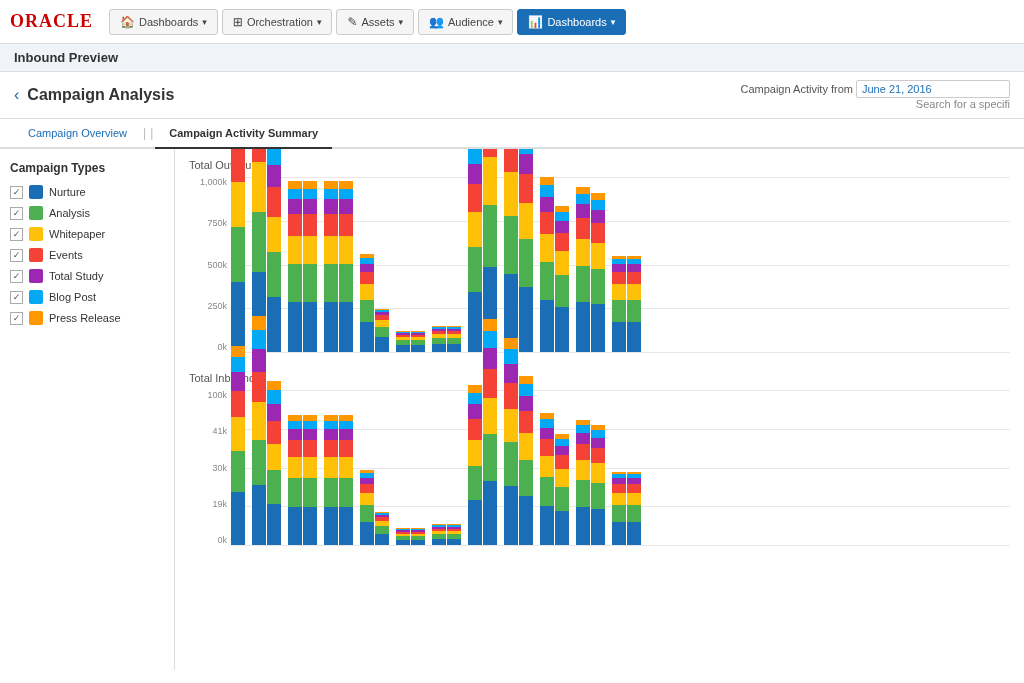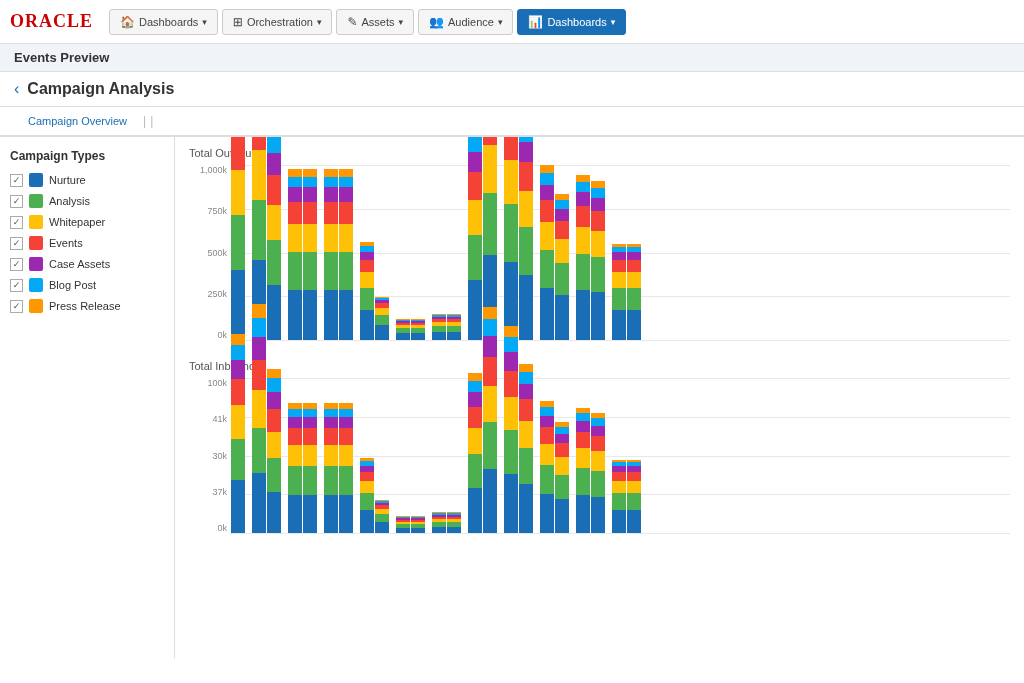--- a/index.html
+++ b/index.html
@@ -103,34 +103,42 @@
     <span class="arrow">▾</span>
   </div>
   <div class="nav-btn active">
     <span class="icon">📊</span>
     <span>Dashboards</span>
     <span class="arrow">▾</span>
   </div>
 </div>
 
 <div id="page-header">
-  <span>Events Preview</span>
+  <span>Inbound Preview</span>
 </div>
 
 <div id="campaign-header">
   <div class="back-row">
     <span class="back-arrow">‹</span>
     <h2>Campaign Analysis</h2>
   </div>
+  <div style="text-align:right;">
+    <div class="date-filter">
+      <span>Campaign Activity from</span>
+      <input type="text" value="June 21, 2016" style="">
+    </div>
+    <div class="search-hint">Search for a specifi</div>
+  </div>
 </div>
 
 <div id="tabs">
   <div class="tab">Campaign Overview</div>
   <span class="tab-sep">|</span>
   <span class="tab-sep">|</span>
+  <div class="tab active">Campaign Activity Summary</div>
 </div>
 
 <div id="main-content">
 
   <div id="sidebar">
     <h3>Campaign Types</h3>
 
     <div id="legend-items">
         <div class="legend-item">
     <div class="cb">✓</div>
@@ -148,21 +156,21 @@
     <span>Whitepaper</span>
   </div>
         <div class="legend-item">
     <div class="cb">✓</div>
     <div class="swatch" style="background:#f44336"></div>
     <span>Events</span>
   </div>
         <div class="legend-item">
     <div class="cb">✓</div>
     <div class="swatch" style="background:#9c27b0"></div>
-    <span>Case Assets</span>
+    <span>Total Study</span>
   </div>
         <div class="legend-item">
     <div class="cb">✓</div>
     <div class="swatch" style="background:#03a9f4"></div>
     <span>Blog Post</span>
   </div>
         <div class="legend-item">
     <div class="cb">✓</div>
     <div class="swatch" style="background:#ff9800"></div>
     <span>Press Release</span>
@@ -410,21 +418,21 @@
             </div>
         </div>
       </div>
     </div>
 
     <div class="chart-section">
       <div class="chart-title">Total Inbound</div>
       <div style="display:flex; align-items:flex-end;">
         <div class="chart-y-axis" id="inbound-y-axis" style="height: 155px; display: flex; flex-direction: column-reverse; justify-content: space-between; width: 38px; margin-right: 4px; text-align: right;">
             <span style="font-size: 9px; color: rgb(136, 136, 136); display: block;">0k</span>
-            <span style="font-size: 9px; color: rgb(136, 136, 136); display: block;">37k</span>
+            <span style="font-size: 9px; color: rgb(136, 136, 136); display: block;">19k</span>
             <span style="font-size: 9px; color: rgb(136, 136, 136); display: block;">30k</span>
             <span style="font-size: 9px; color: rgb(136, 136, 136); display: block;">41k</span>
             <span style="font-size: 9px; color: rgb(136, 136, 136); display: block;">100k</span>
           </div>
         <div style="flex:1; position:relative; height:155px;">
           <div id="inbound-grid" style="position:absolute;top:0;left:0;right:0;bottom:0;">
               <div style="position: absolute; left: 0px; right: 0px; top: 155px; border-top: 1px solid rgb(232, 232, 232);"></div>
               <div style="position: absolute; left: 0px; right: 0px; top: 116.25px; border-top: 1px solid rgb(232, 232, 232);"></div>
               <div style="position: absolute; left: 0px; right: 0px; top: 77.5px; border-top: 1px solid rgb(232, 232, 232);"></div>
               <div style="position: absolute; left: 0px; right: 0px; top: 38.75px; border-top: 1px solid rgb(232, 232, 232);"></div>

